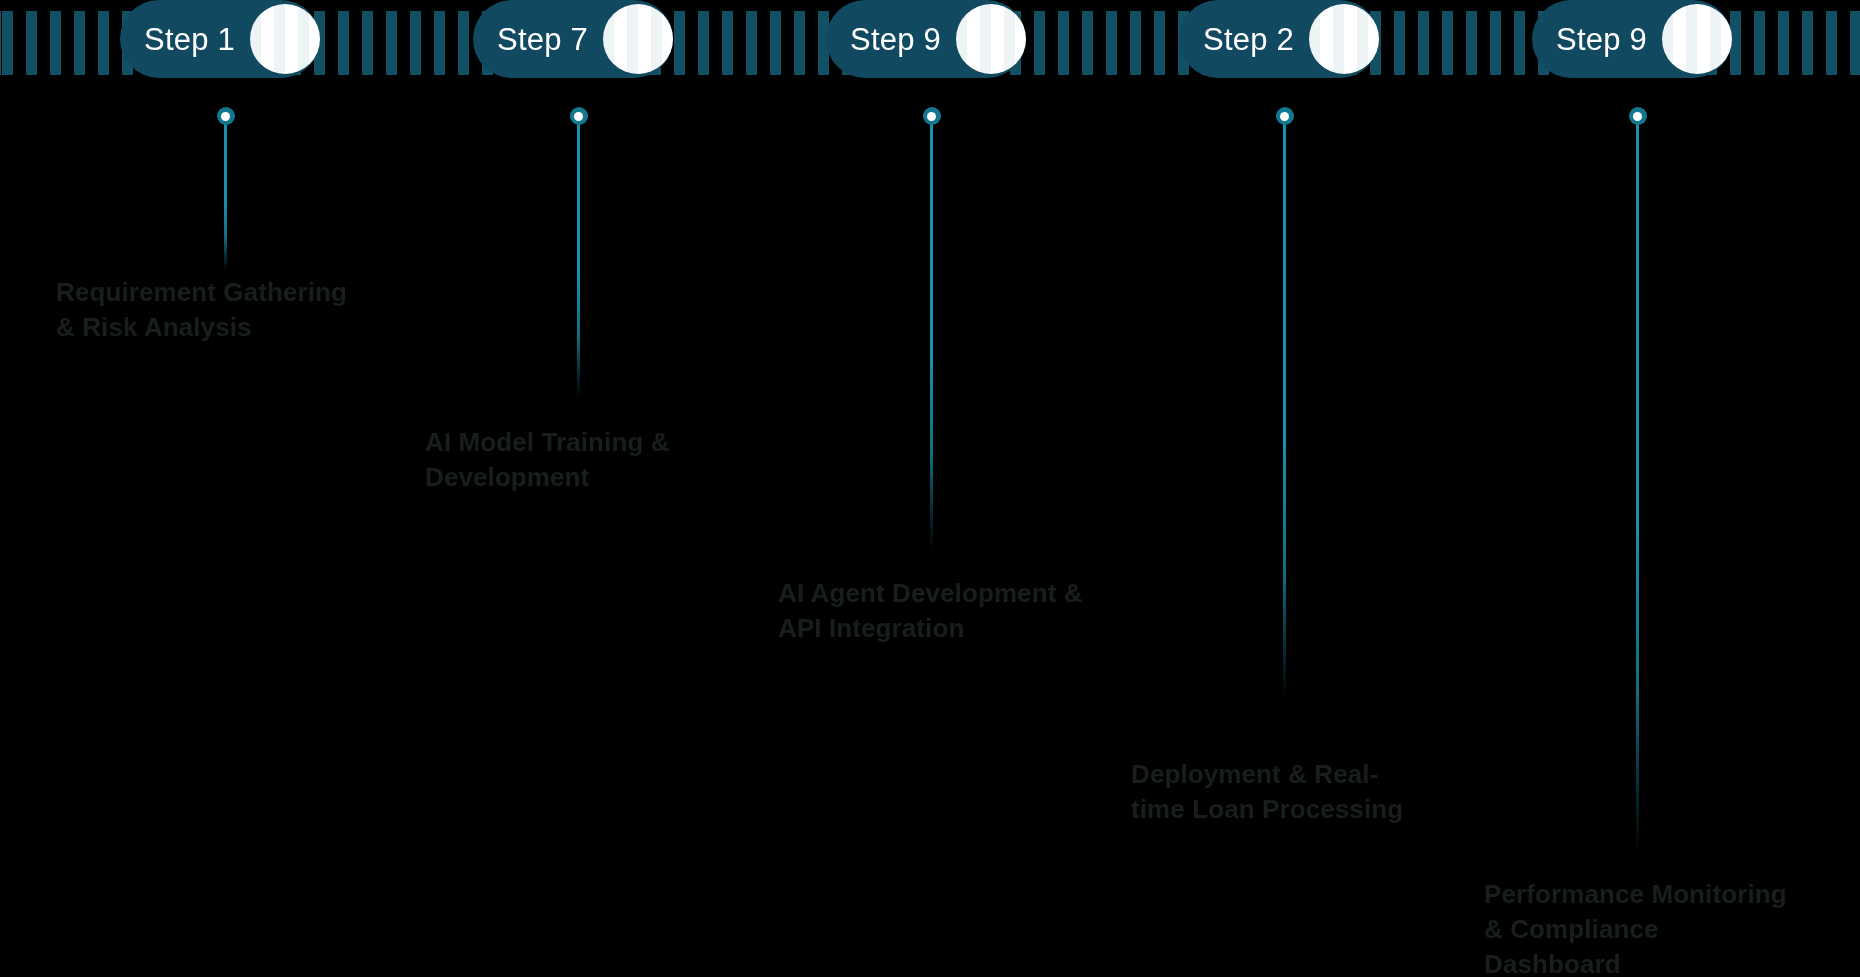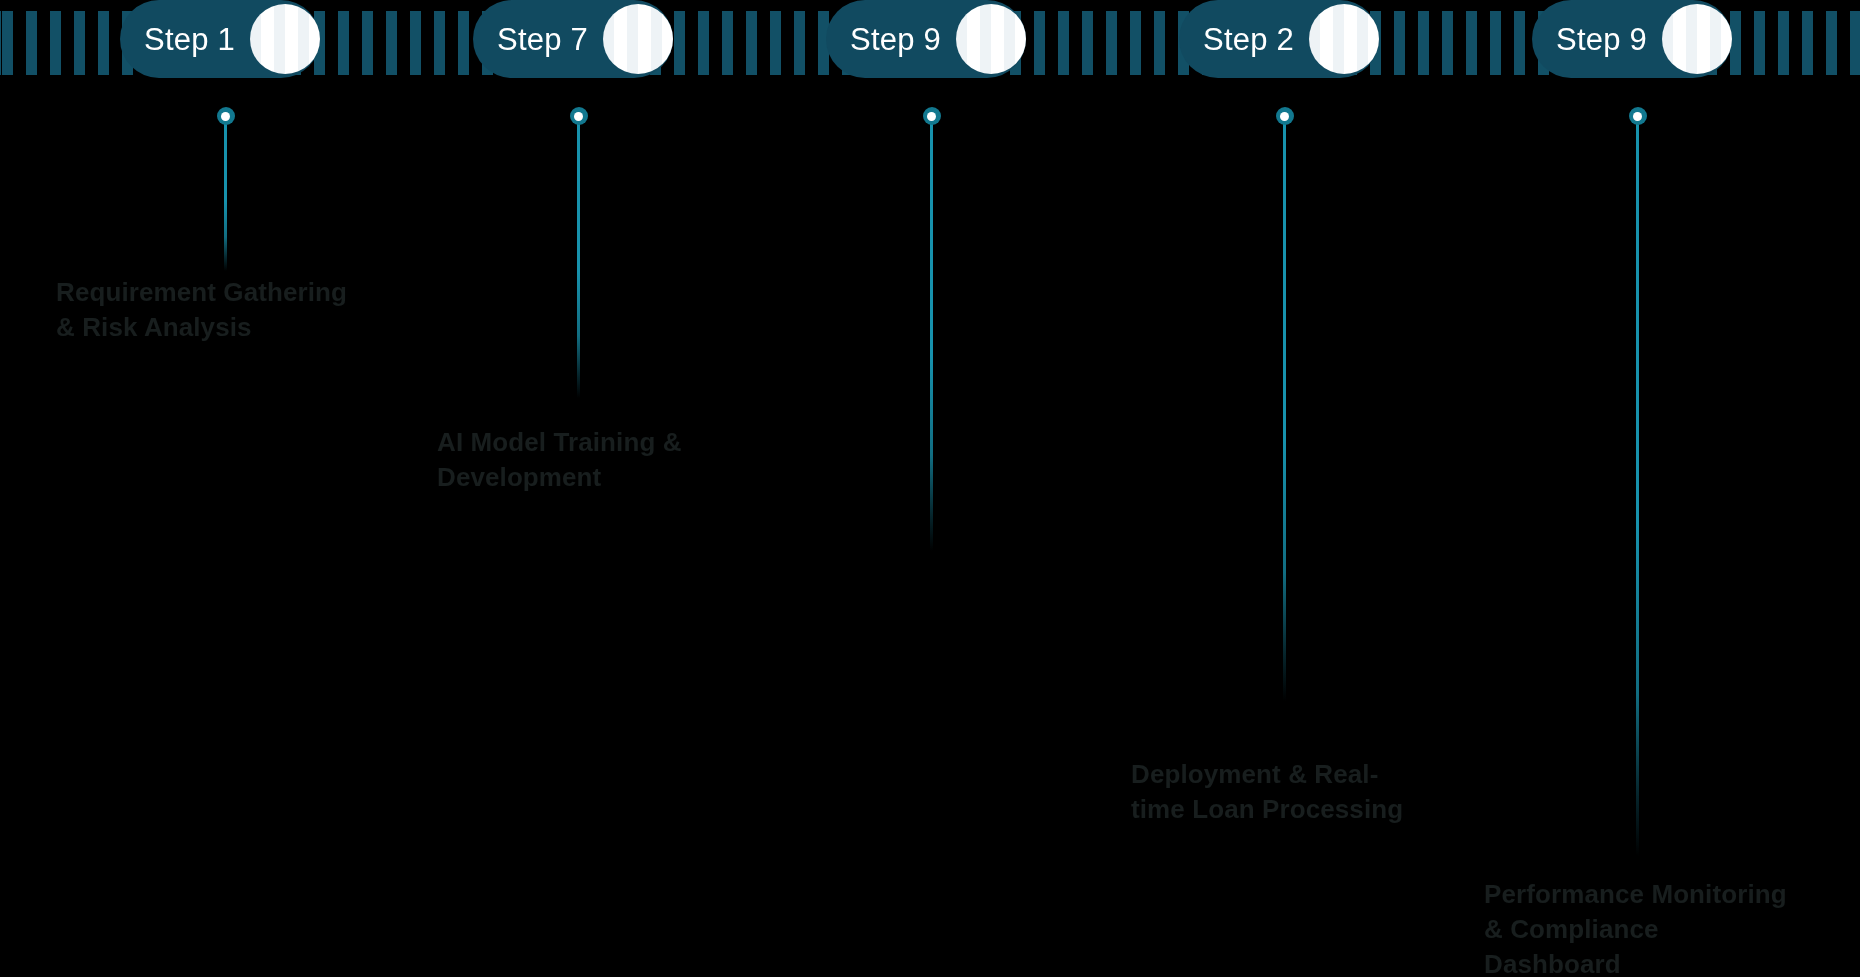--- a/index.html
+++ b/index.html
@@ -145,31 +145,33 @@
 &amp; Risk Analysis</div>
 
   <div class="step-pill" style="left:473px; top:0px; width:200px;">
     <span class="step-pill-label">Step 7</span>
   </div>
   <div class="step-circle" style="left:603px; top:4px;"></div>
   <div class="connector" style="left:577px; top:116px; height:282px;">
     <div class="connector-line"></div>
     <div class="connector-dot"></div>
   </div>
-  <div class="step-desc" style="left:425px; top:425px; width:330px;margin-left:12px;">AI Model Training &amp;
+  <div class="step-desc" style="left:425px; top:425px; width:330px;">AI Model Training &amp;
 Development</div>
 
   <div class="step-pill" style="left:826px; top:0px; width:200px;">
     <span class="step-pill-label">Step 9</span>
   </div>
   <div class="step-circle" style="left:956px; top:4px;"></div>
   <div class="connector" style="left:930px; top:116px; height:435px;">
     <div class="connector-line"></div>
     <div class="connector-dot"></div>
   </div>
+  <div class="step-desc" style="left:778px; top:576px; width:340px;">AI Agent Development &amp;
+API Integration</div>
 
   <div class="step-pill" style="left:1179px; top:0px; width:200px;">
     <span class="step-pill-label">Step 2</span>
   </div>
   <div class="step-circle" style="left:1309px; top:4px;"></div>
   <div class="connector" style="left:1283px; top:116px; height:585px;">
     <div class="connector-line"></div>
     <div class="connector-dot"></div>
   </div>
   <div class="step-desc" style="left:1131px; top:725px; width:300px;margin-top:32px;">Deployment &amp; Real-

